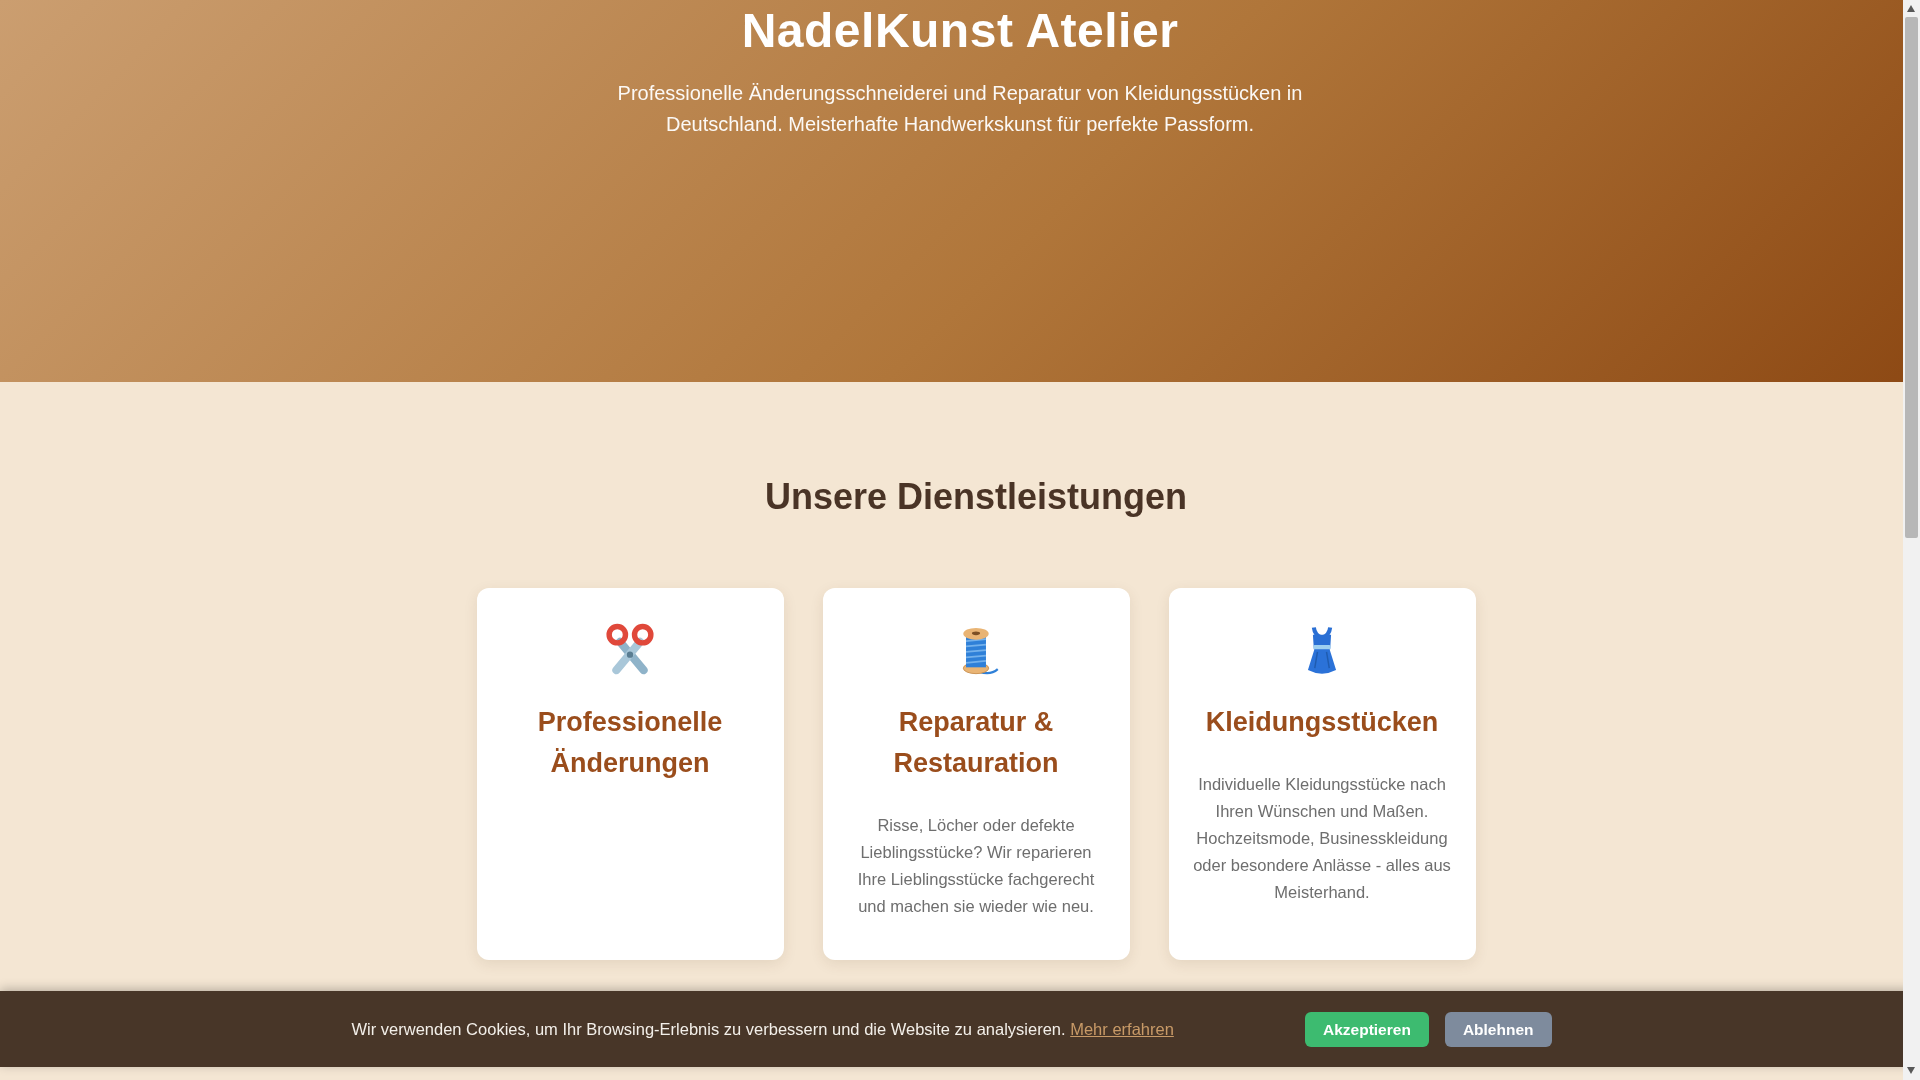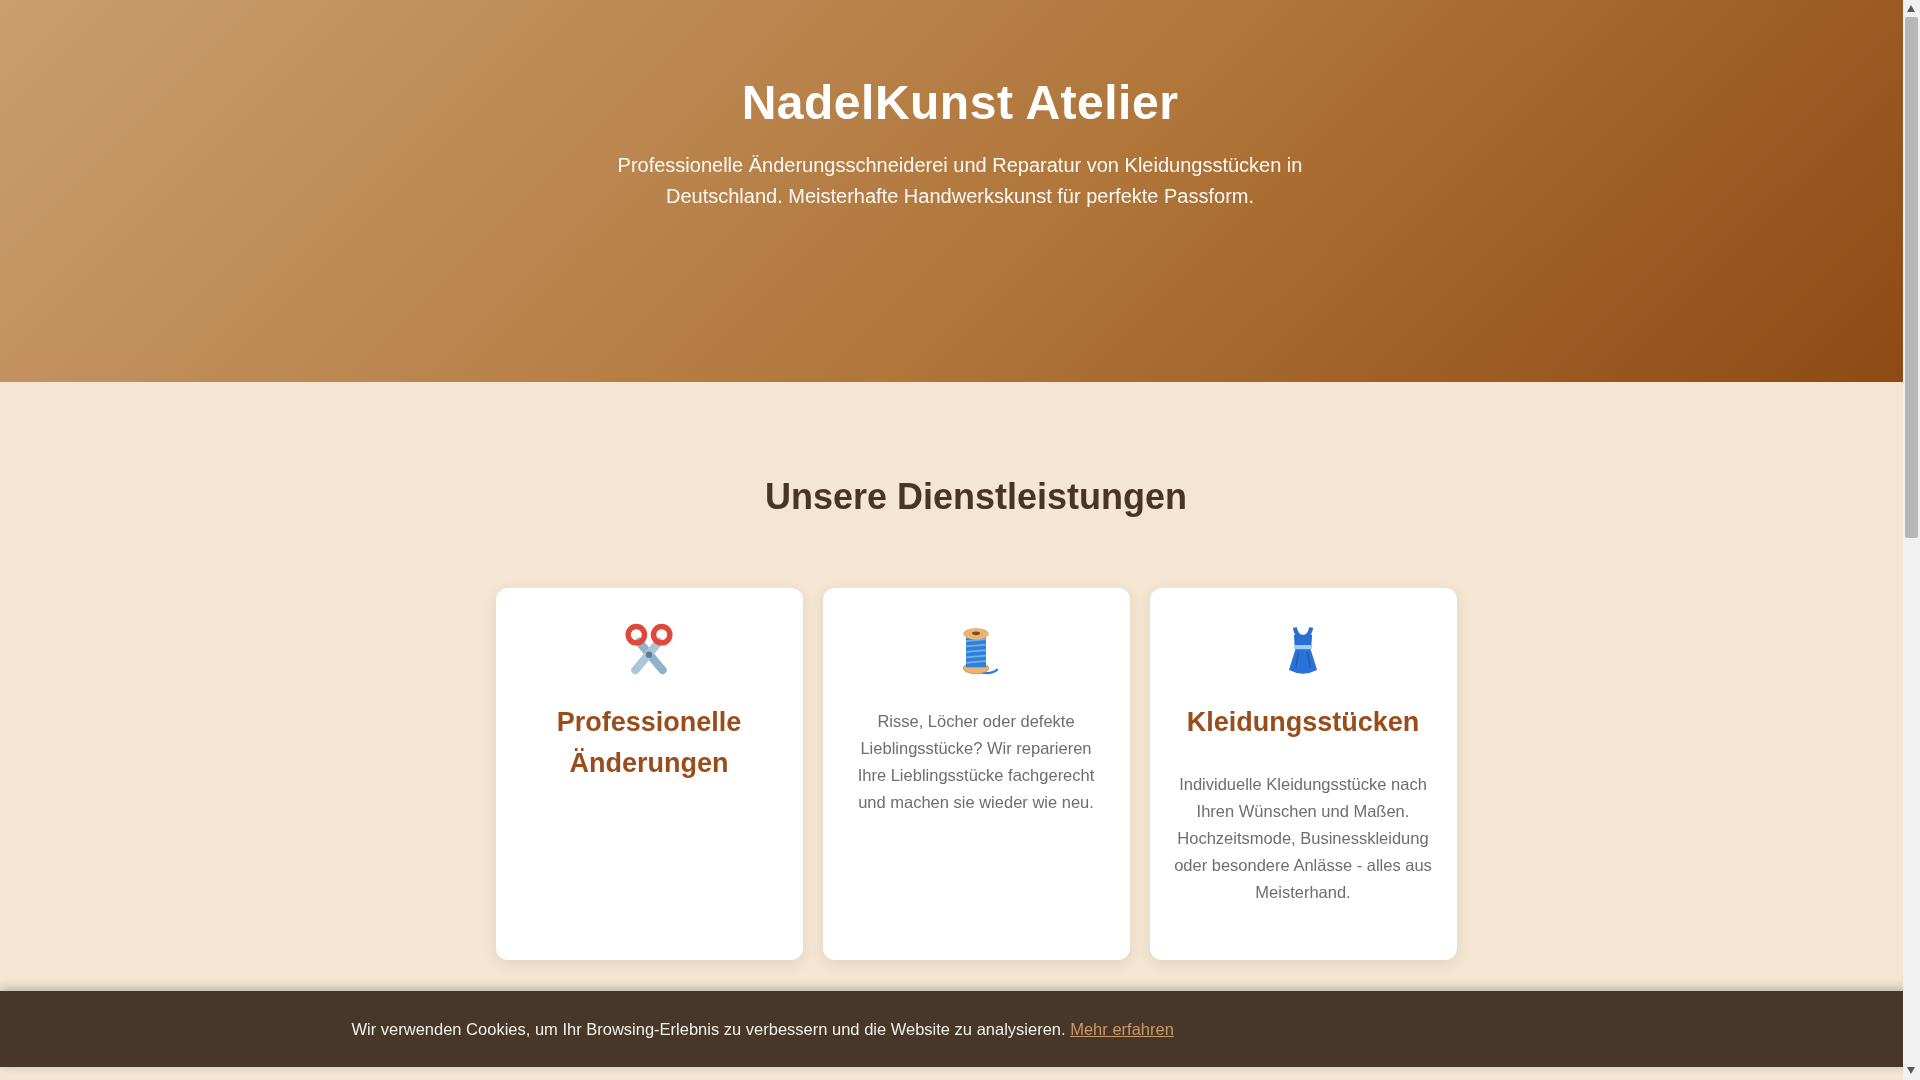--- a/index.html
+++ b/index.html
@@ -7,40 +7,40 @@
     width: 1920px; height: 1080px; overflow: hidden;
     font-family: "Liberation Sans", "DejaVu Sans", sans-serif;
     background: #f4e6d3;
   }
 
   
   .hero {
     width: 100%; height: 382px;
     background: linear-gradient(135deg, #cb9e70 0%, #b0763a 55%, #8d4914 100%);
     display: flex; flex-direction: column; align-items: center;
-    padding-top: 72px; text-align: center;
+    text-align: center;
   }
   .hero h1 {
     color: #ffffff; font-size: 48px; font-weight: 700;
     line-height: 62px; letter-spacing: 0.5px;
   }
   .hero p {
     margin-top: 16px; max-width: 760px;
     color: rgba(255,255,255,0.95);
     font-size: 20px; line-height: 31px; font-weight: 400;
   }
 
   
   .services { padding-top: 88px; text-align: center; padding-left: 32px; }
   .services h2 {
     font-size: 36px; font-weight: 700; color: #4a3426; line-height: 54px;
   }
   .cards {
     margin-top: 64px;
-    display: flex; justify-content: center; gap: 20px;
+    display: flex; justify-content: center; gap: 39px;
   }
   .card {
     width: 307px; height: 372px;
     background: #ffffff; border-radius: 12px;
     box-shadow: 0 4px 14px rgba(90,60,30,0.10);
     padding: 34px 22px; text-align: center;
   }
   .card-icon { height: 58px; display: flex; align-items: center; justify-content: center; }
   .card h3 {
     margin-top: 22px; font-size: 27px; font-weight: 700;
@@ -131,20 +131,21 @@
             <line x1="21" y1="21" x2="43" y2="19"></line>
             <line x1="21" y1="27" x2="43" y2="25"></line>
             <line x1="21" y1="33" x2="43" y2="31"></line>
             <line x1="21" y1="39" x2="43" y2="37"></line>
             <line x1="21" y1="45" x2="43" y2="43"></line>
           </g>
           <ellipse cx="32" cy="13" rx="14" ry="6.5" fill="#e9b474"></ellipse>
           <ellipse cx="32" cy="12.5" rx="4.5" ry="2" fill="#7c4f24"></ellipse>
         </svg>
       </div>
+      <h3>Reparatur &amp; Restauration</h3>
       <p>Risse, Löcher oder defekte Lieblingsstücke? Wir reparieren Ihre Lieblingsstücke fachgerecht und machen sie wieder wie neu.</p>
     </div>
 
     <div class="card">
       <div class="card-icon">
         <svg width="58" height="58" viewBox="0 0 64 64" aria-hidden="true">
           <path d="M23 6 q1 9 9 11 q8 -2 9 -11" fill="none" stroke="#2a6fd4" stroke-width="4.5"></path>
           <path d="M22 14 L42 14 L41 30 L23 30 Z" fill="#2a6fd4"></path>
           <path d="M24 29 L16.5 53 Q32 61 47.5 53 L40 29 Z" fill="#2b72d8"></path>
           <rect x="22.5" y="25.5" width="19" height="4.5" fill="#9fd0f0" rx="1.5"></rect>
@@ -157,20 +158,24 @@
 
   </div>
 </section>
 
 <div class="cookie-banner">
   <div class="cookie-inner">
     <div class="cookie-text">
       <span>Wir verwenden Cookies, um Ihr Browsing-Erlebnis zu verbessern und die Website zu analysieren.</span>
       <a>Mehr erfahren</a>
     </div>
+    <div class="cookie-buttons">
+      <button class="btn btn-accept">Akzeptieren</button>
+      <button class="btn btn-decline">Ablehnen</button>
+    </div>
   </div>
 </div>
 
 <div class="scrollbar">
   <div class="sb-arrow up"></div>
   <div class="scrollbar-thumb"></div>
   <div class="sb-arrow down"></div>
 </div>
 
 </body></html>

